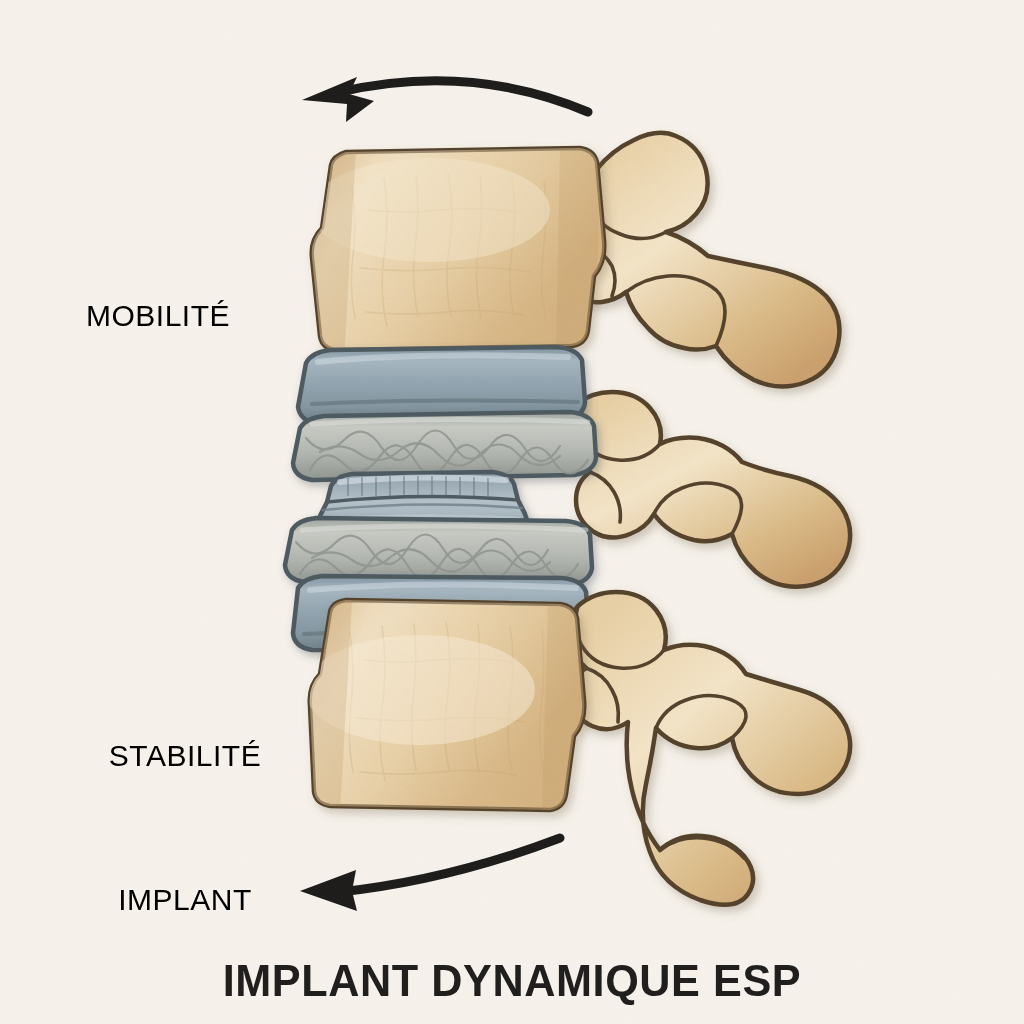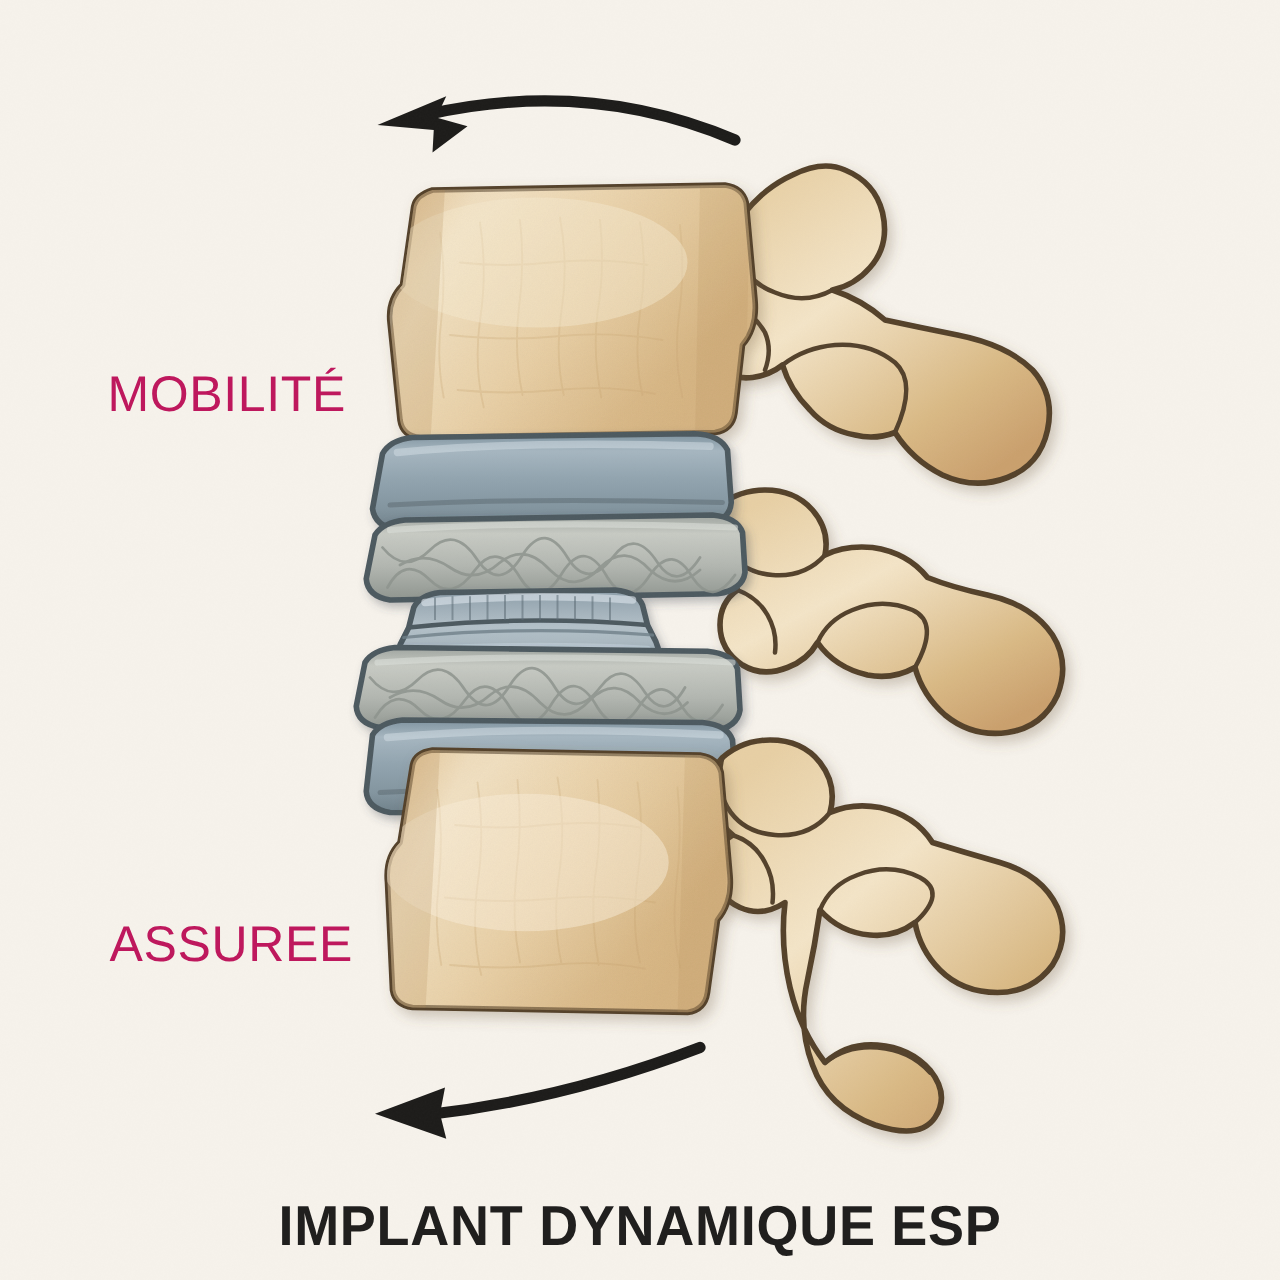--- a/index.html
+++ b/index.html
@@ -17,24 +17,24 @@
   }
   #art {
     position: absolute;
     left: 0;
     top: 0;
     width: 1024px;
     height: 1024px;
   }
   .label {
     position: absolute;
-    color: #be185d;
+    color: #000000;
     font-family: "Liberation Sans", sans-serif;
     font-weight: 300;
-    font-size: 40px;
+    font-size: 30px;
     line-height: 48px;
     letter-spacing: 0.5px;
     white-space: pre;
   }
   #label-mobility {
     left: 86px;
     top: 196px;
     text-align: left;
   }
   #label-stability {
@@ -346,18 +346,19 @@
     </g>
 
     <rect x="0" y="0" width="1024" height="1024" filter="url(#paper)" opacity="0.5"></rect>
   </svg>
 
   <div class="label" id="label-mobility">
     <span class="lbl-line">MOBILITÉ</span>
   </div>
 
   <div class="label" id="label-stability">
-    <span class="lbl-line">ASSUREE</span>
+    <span class="lbl-line">STABILITÉ</span>
+    <span class="lbl-line">IMPLANT</span>
   </div>
 
   <div id="caption">IMPLANT DYNAMIQUE ESP</div>
 
 </div>
 
 </body></html>

